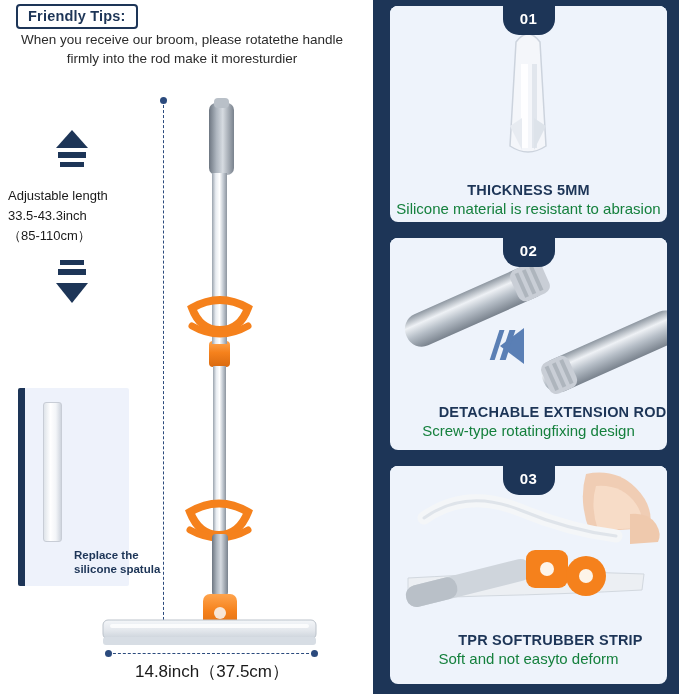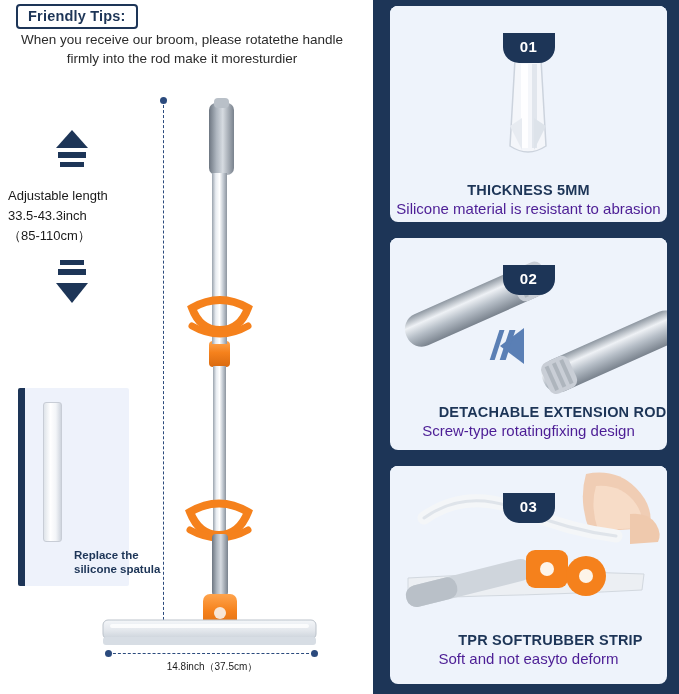--- a/index.html
+++ b/index.html
@@ -90,21 +90,21 @@
     position: absolute;
     left: 108px; top: 653px;
     width: 206px; height: 0;
     border-top: 1px dashed #2b4a7d;
   }
   .width-label {
     position: absolute;
     left: 108px; top: 660px;
     width: 208px;
     text-align: center;
-    font-size: 10px;
+    font-size: 17px;
     color: #1a1a1a;
   }
 
   
   .spatula-card {
     position: absolute;
     left: 18px; top: 388px;
     width: 104px; height: 198px;
     background: #eef2fb;
     border-left: 7px solid #1d3557;
@@ -171,38 +171,37 @@
     width: 52px; height: 30px;
     background: #1d3557;
     border-radius: 0 0 16px 16px;
     color: #ffffff;
     font-size: 15px;
     font-weight: bold;
     text-align: center;
     line-height: 28px;
     letter-spacing: .5px;
     z-index: 4;
-    margin-top: 28px;
   }
   .card-title {
     position: absolute;
     width: 277px;
     text-align: center;
     font-size: 14.5px;
     font-weight: bold;
     color: #1d3557;
     letter-spacing: .2px;
   }
   .card-sub {
     position: absolute;
     width: 285px;
     left: -4px;
     text-align: center;
     font-size: 15px;
-    color: #4c1d95;
+    color: #15803d;
     line-height: 1.25;
   }
   #title-01 { top: 176px; }
   #sub-01   { top: 194px; }
   #title-02 { top: 166px; margin-left: 24px; }
   #sub-02   { top: 184px; }
   #title-03 { top: 166px; padding-left: 22px; }
   #sub-03   { top: 184px; }
 
   .divider-v {

